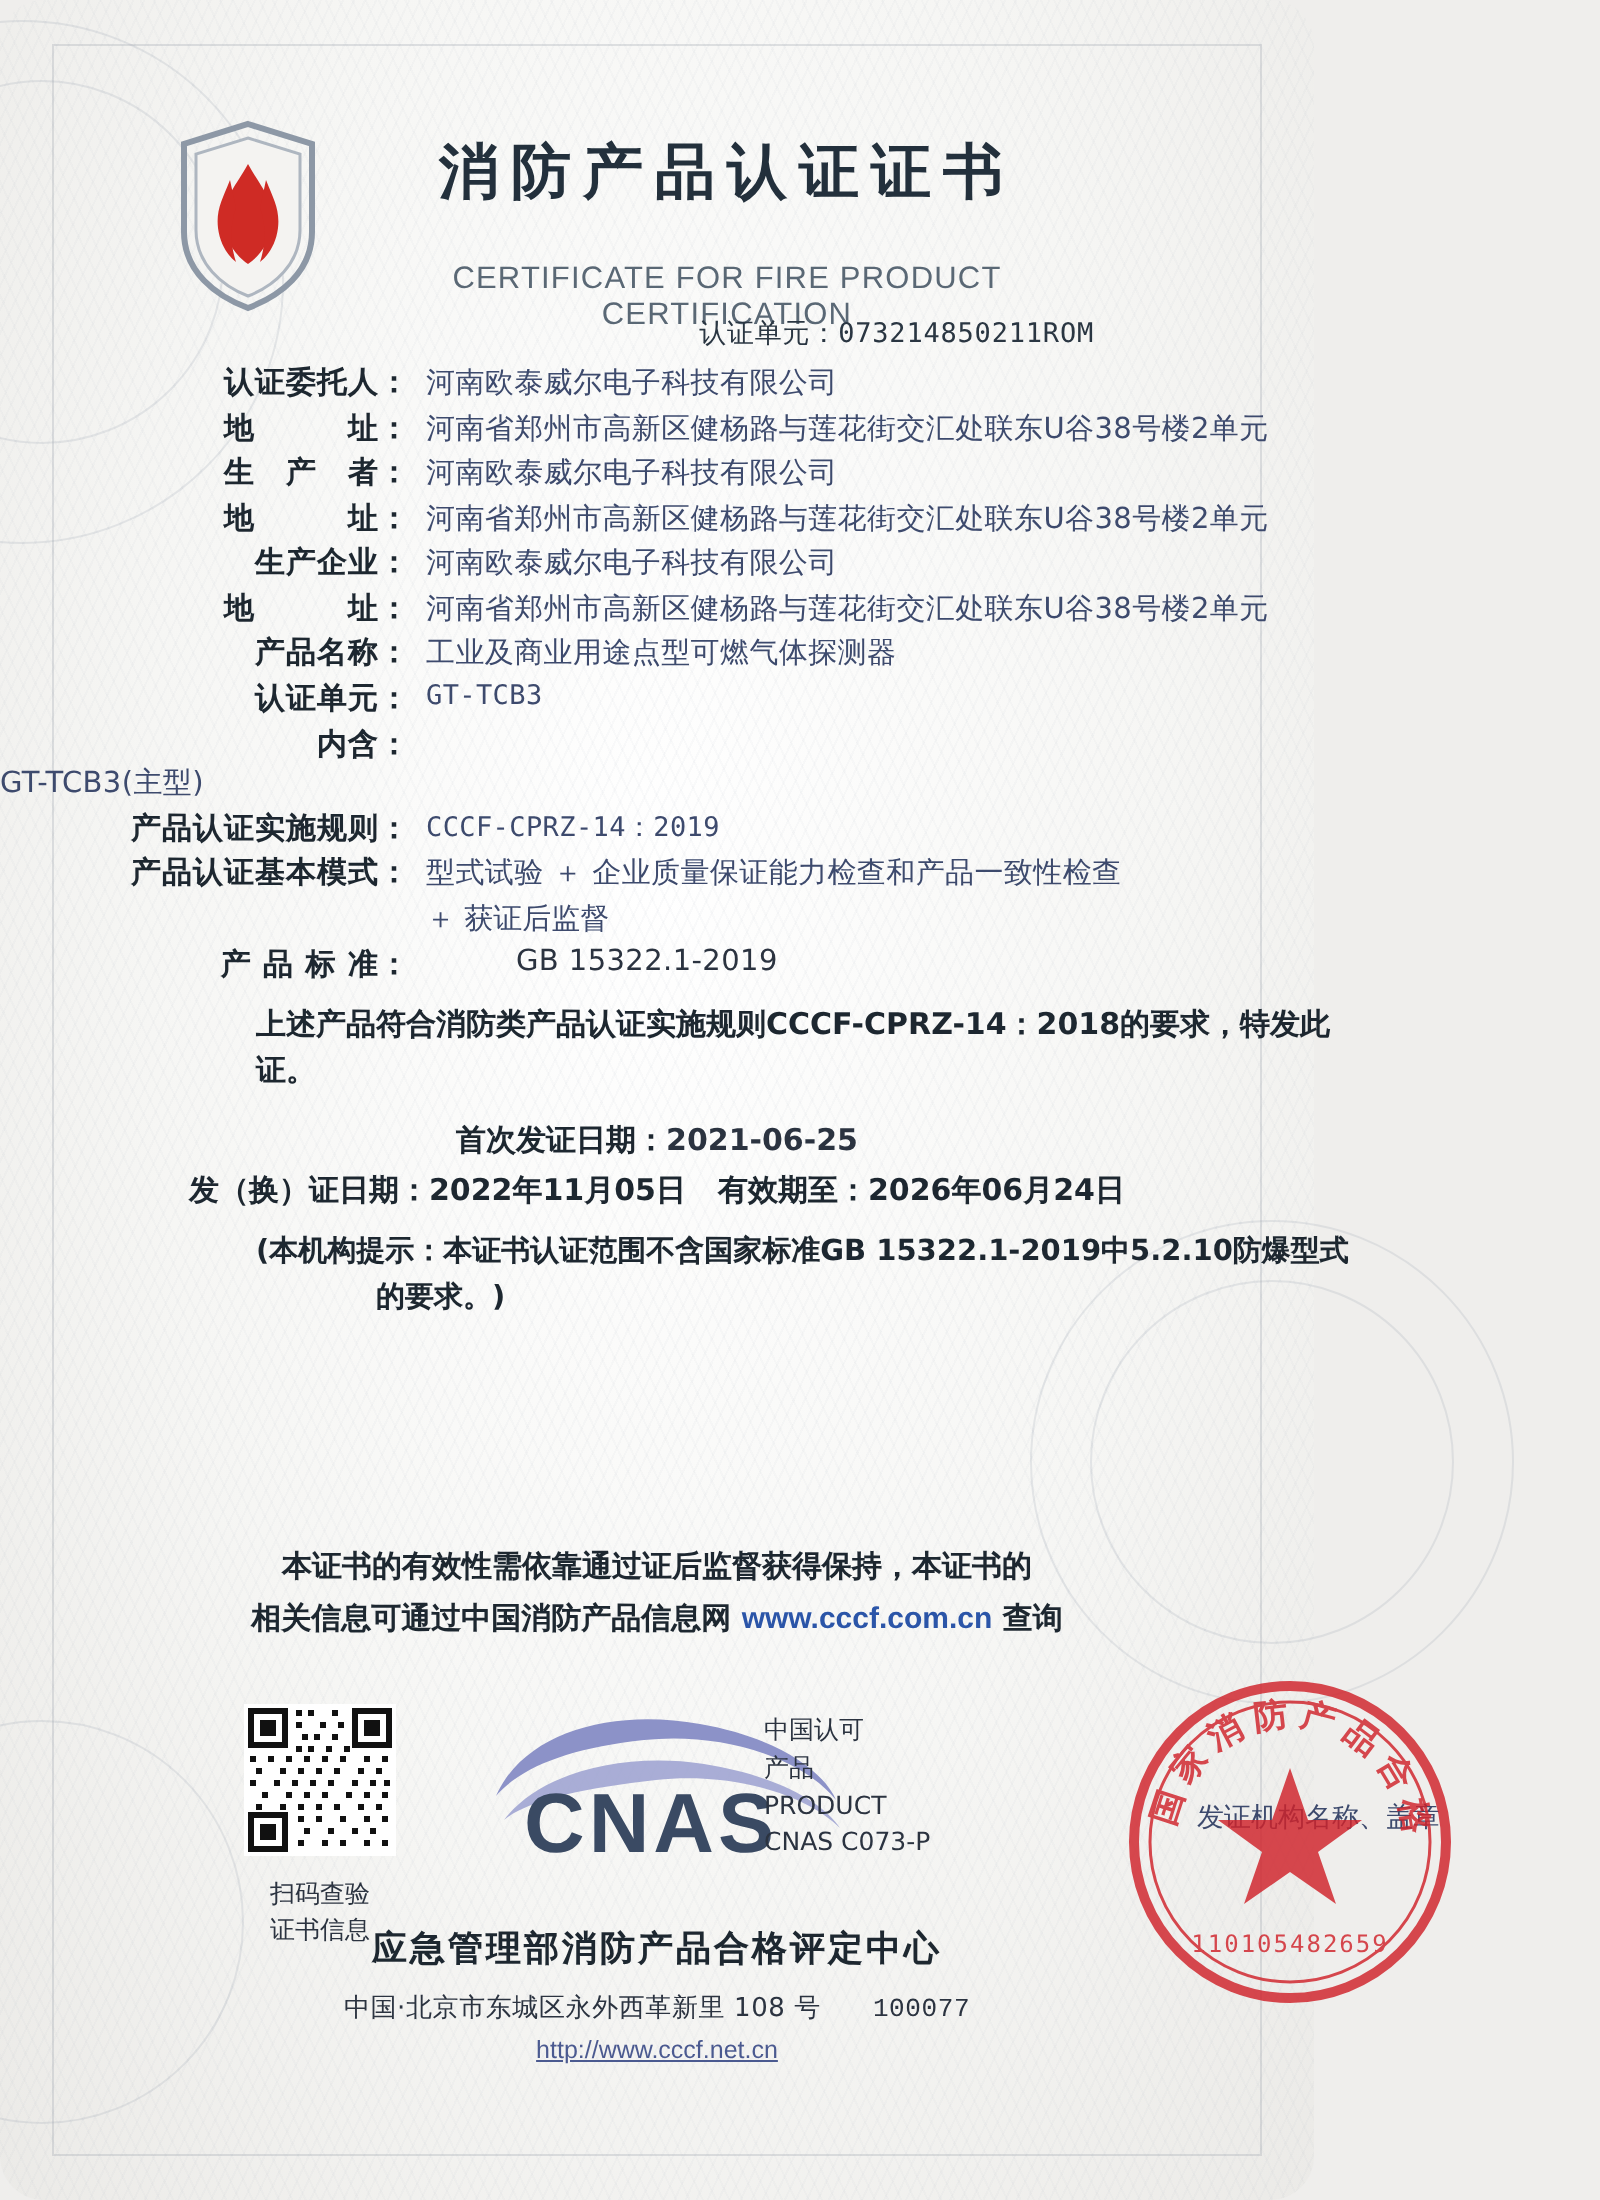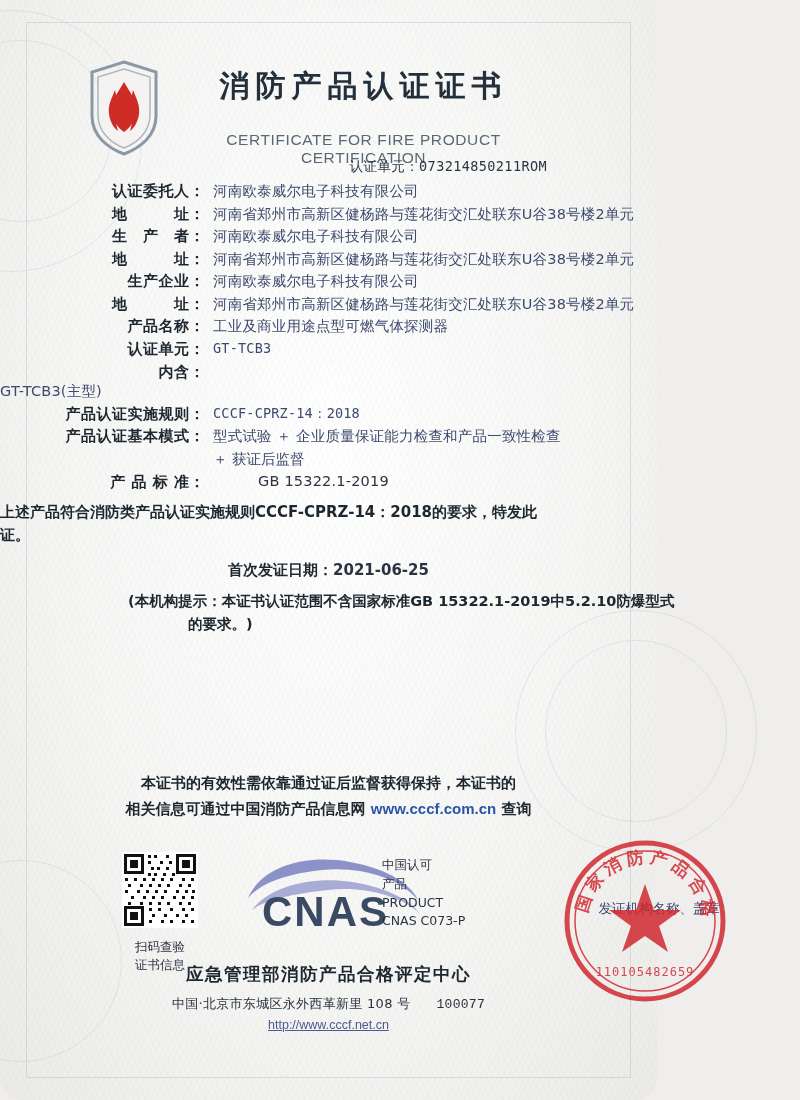--- a/index.html
+++ b/index.html
@@ -63,21 +63,21 @@
   }
   .val{
     font-family:"DejaVu Sans", sans-serif;
     font-size:14.5px;color:#3d4a6d;letter-spacing:.2px;
   }
   .val.mono{font-family:"DejaVu Sans Mono", monospace;font-size:13.5px;}
   .val.dark{color:#2b3340;}
   .cont{margin-left:213px;font-size:14.5px;color:#3d4a6d;font-family:"DejaVu Sans", sans-serif;}
 
   .statement{
-    margin-top:9px;width:560px;
+    margin-top:9px;margin-left:128px;width:560px;
     font-family:"DejaVu Sans", sans-serif;
     font-size:15px;font-weight:bold;color:#1d2730;line-height:1.55;
   }
   .dates{margin-top:14px;}
   .date-center{
     text-align:center;
     font-family:"DejaVu Sans", sans-serif;
     font-size:15px;font-weight:bold;color:#1d2730;
   }
   .date-center .d{font-weight:bold;color:#2b3340;}
@@ -201,39 +201,42 @@
       <div class="val mono">GT-TCB3</div>
     </div>
 
     <div class="row" style="margin-top:4px;flex-direction:column;">
       <div class="lbl">内含：</div>
       <div class="val">GT-TCB3(主型)</div>
     </div>
 
     <div class="row" style="margin-top:4px;">
       <div class="lbl">产品认证实施规则：</div>
-      <div class="val mono">CCCF-CPRZ-14：2018</div>
+      <div class="val mono">CCCF-CPRZ-14：2019</div>
     </div>
 
     <div class="row">
       <div class="lbl">产品认证基本模式：</div>
       <div class="val">型式试验 ＋ 企业质量保证能力检查和产品一致性检查</div>
     </div>
     <div class="cont">＋ 获证后监督</div>
 
     <div class="row" style="margin-top:4px;gap:45px;">
       <div class="lbl">产 品 标 准：</div>
       <div class="val dark">GB 15322.1-2019</div>
     </div>
 
     <div class="statement">上述产品符合消防类产品认证实施规则CCCF-CPRZ-14：2018的要求，特发此证。</div>
 
     <div class="dates">
       <div class="date-center">
         <span>首次发证日期：</span><span class="d">2021-06-25</span>
+      </div>
+      <div class="date-line2">
+        <span>发（换）证日期：</span><span class="d">2022年11月05日</span><span style="display:inline-block;width:16px;"></span><span>有效期至：</span><span class="d">2026年06月24日</span>
       </div>
     </div>
 
     <div class="note">
       <span>(本机构提示：本证书认证范围不含国家标准GB 15322.1-2019中5.2.10防爆型式</span>
       <span class="ind">的要求。)</span>
     </div>
   </div>
 
   <div class="validity">

